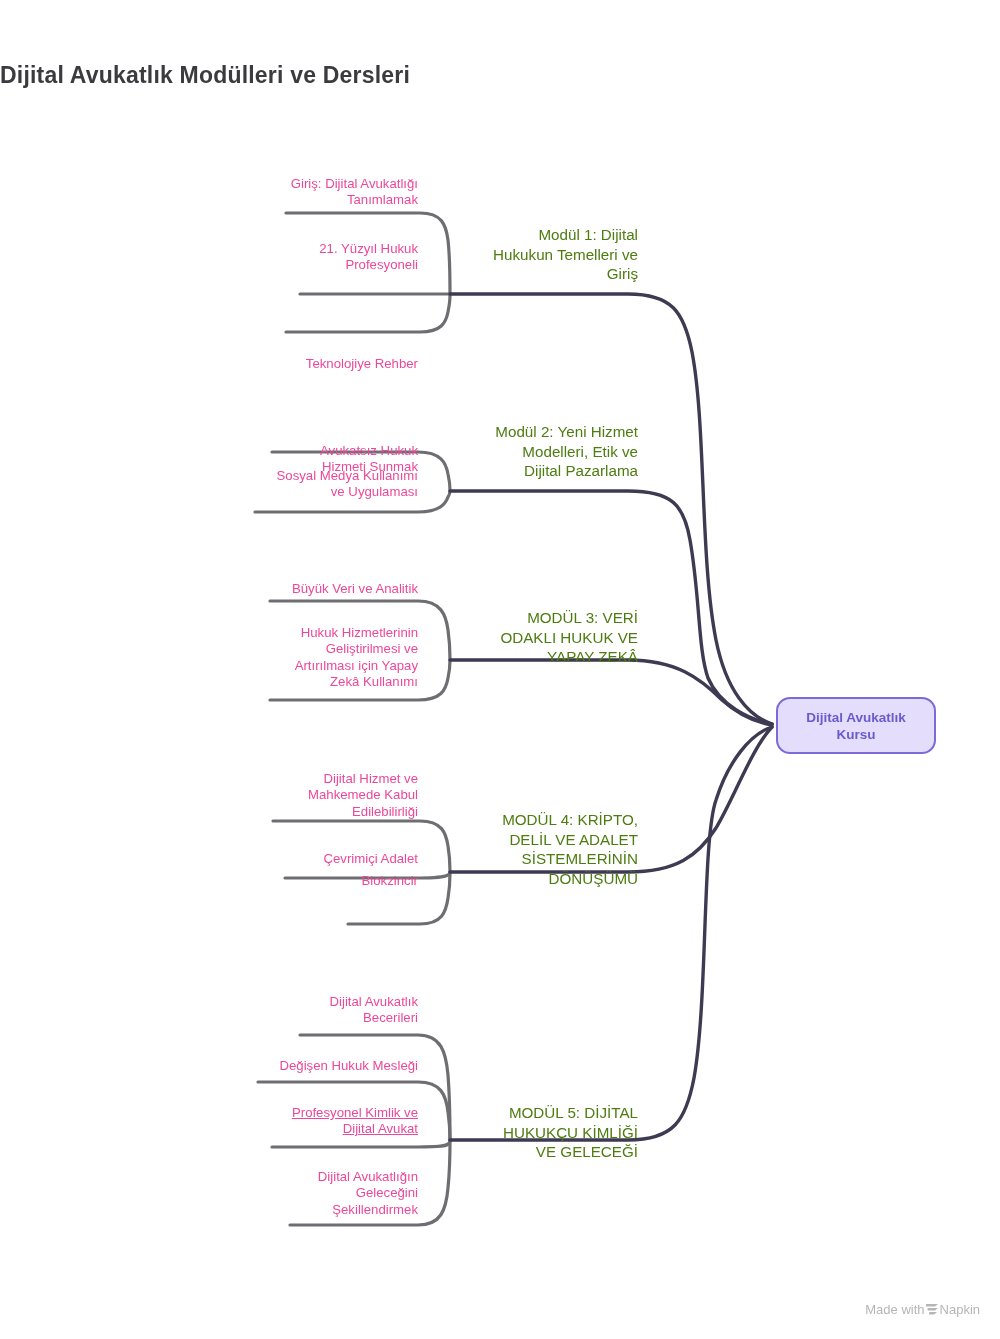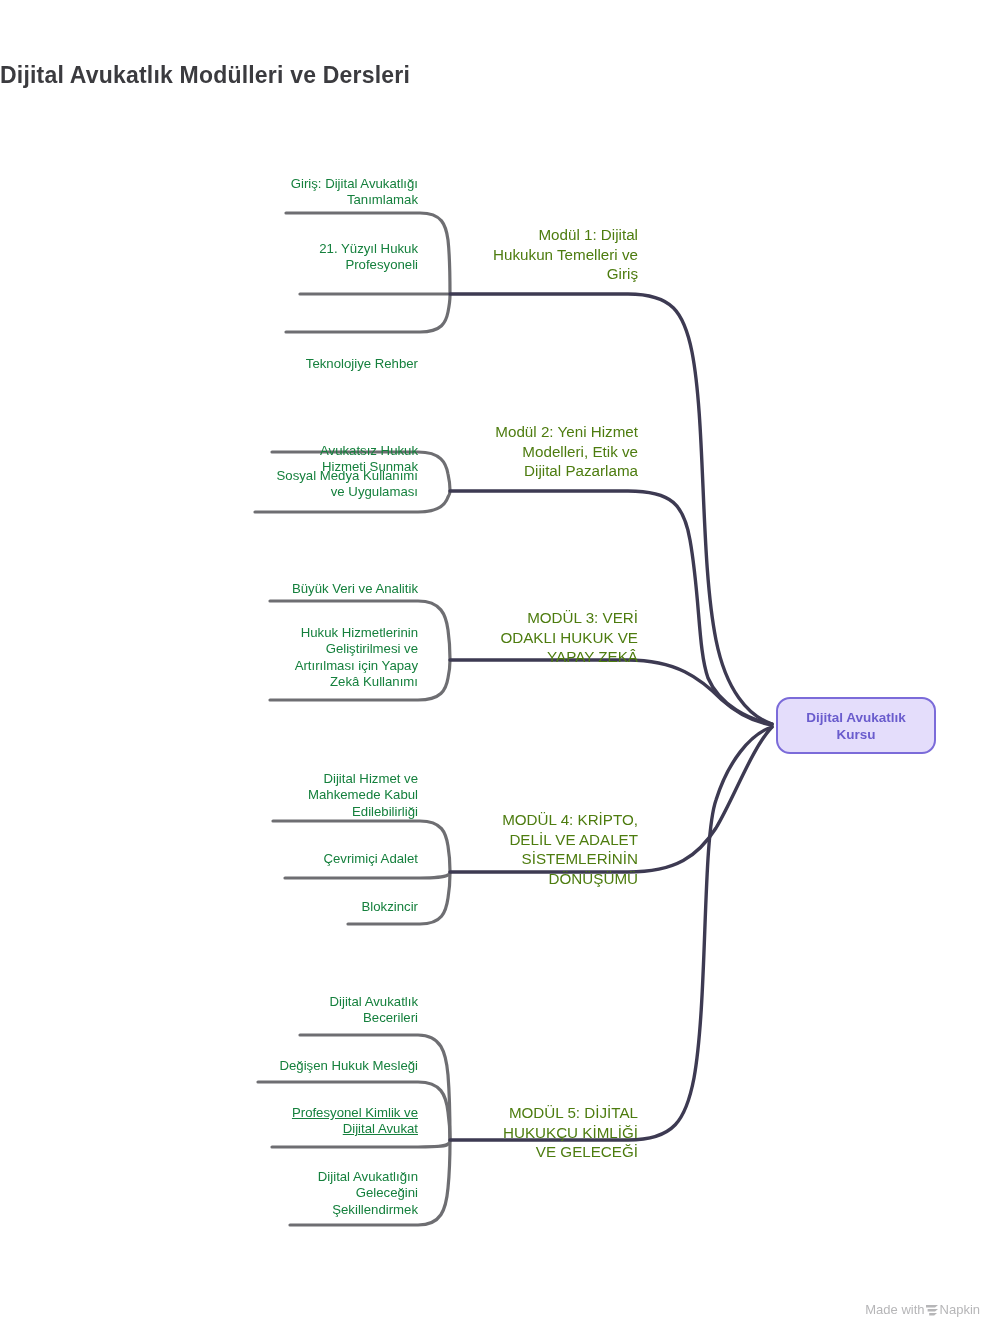--- a/index.html
+++ b/index.html
@@ -32,21 +32,21 @@
     left: 0;
     top: 0;
     width: 1000px;
     height: 1339px;
   }
 
   .leaf-label {
     position: absolute;
     font-size: 13.2px;
     line-height: 16.4px;
-    color: #15803d;
+    color: #ec4899;
     text-align: right;
     white-space: pre-line;
   }
 
   .module-label {
     position: absolute;
     font-size: 15.2px;
     line-height: 19.6px;
     color: #4d7c0f;
     text-align: right;
@@ -74,21 +74,21 @@
     color: #6a5ccd;
     text-align: center;
     white-space: pre-line;
   }
 
   #watermark {
     position: absolute;
     right: 20px;
     bottom: 22px;
     display: flex;
-    align-items: center;
+    align-items: flex-start;
     gap: 0;
     font-size: 13px;
     color: #b6b6b8;
   }
   #watermark .wm-mark {
     display: inline-block;
     width: 15px;
     height: 14px;
   }
 </style>
@@ -157,21 +157,21 @@
 Artırılması için Yapay
 Zekâ Kullanımı</div>
 <div class="module-label" style="left:380px; top:608px; width:258px;">MODÜL 3: VERİ
 ODAKLI HUKUK VE
 YAPAY ZEKÂ</div>
 
 <div class="leaf-label" style="left:188px; top:771px; width:230px;">Dijital Hizmet ve
 Mahkemede Kabul
 Edilebilirliği</div>
 <div class="leaf-label" style="left:188px; top:851px; width:230px;">Çevrimiçi Adalet</div>
-<div class="leaf-label" style="left:188px; top:899px; width:230px;">Blokzincir</div>
+<div class="leaf-label" style="left:188px; top:873px; width:230px;">Blokzincir</div>
 <div class="module-label" style="left:380px; top:810px; width:258px;">MODÜL 4: KRİPTO,
 DELİL VE ADALET
 SİSTEMLERİNİN
 DÖNÜŞÜMÜ</div>
 
 <div class="leaf-label" style="left:188px; top:994px; width:230px;">Dijital Avukatlık
 Becerileri</div>
 <div class="leaf-label" style="left:172px; top:1058px; width:246px;">Değişen Hukuk Mesleği</div>
 <div class="leaf-label" style="left:188px; top:1105px; width:230px;text-decoration:underline;">Profesyonel Kimlik ve
 Dijital Avukat</div>

